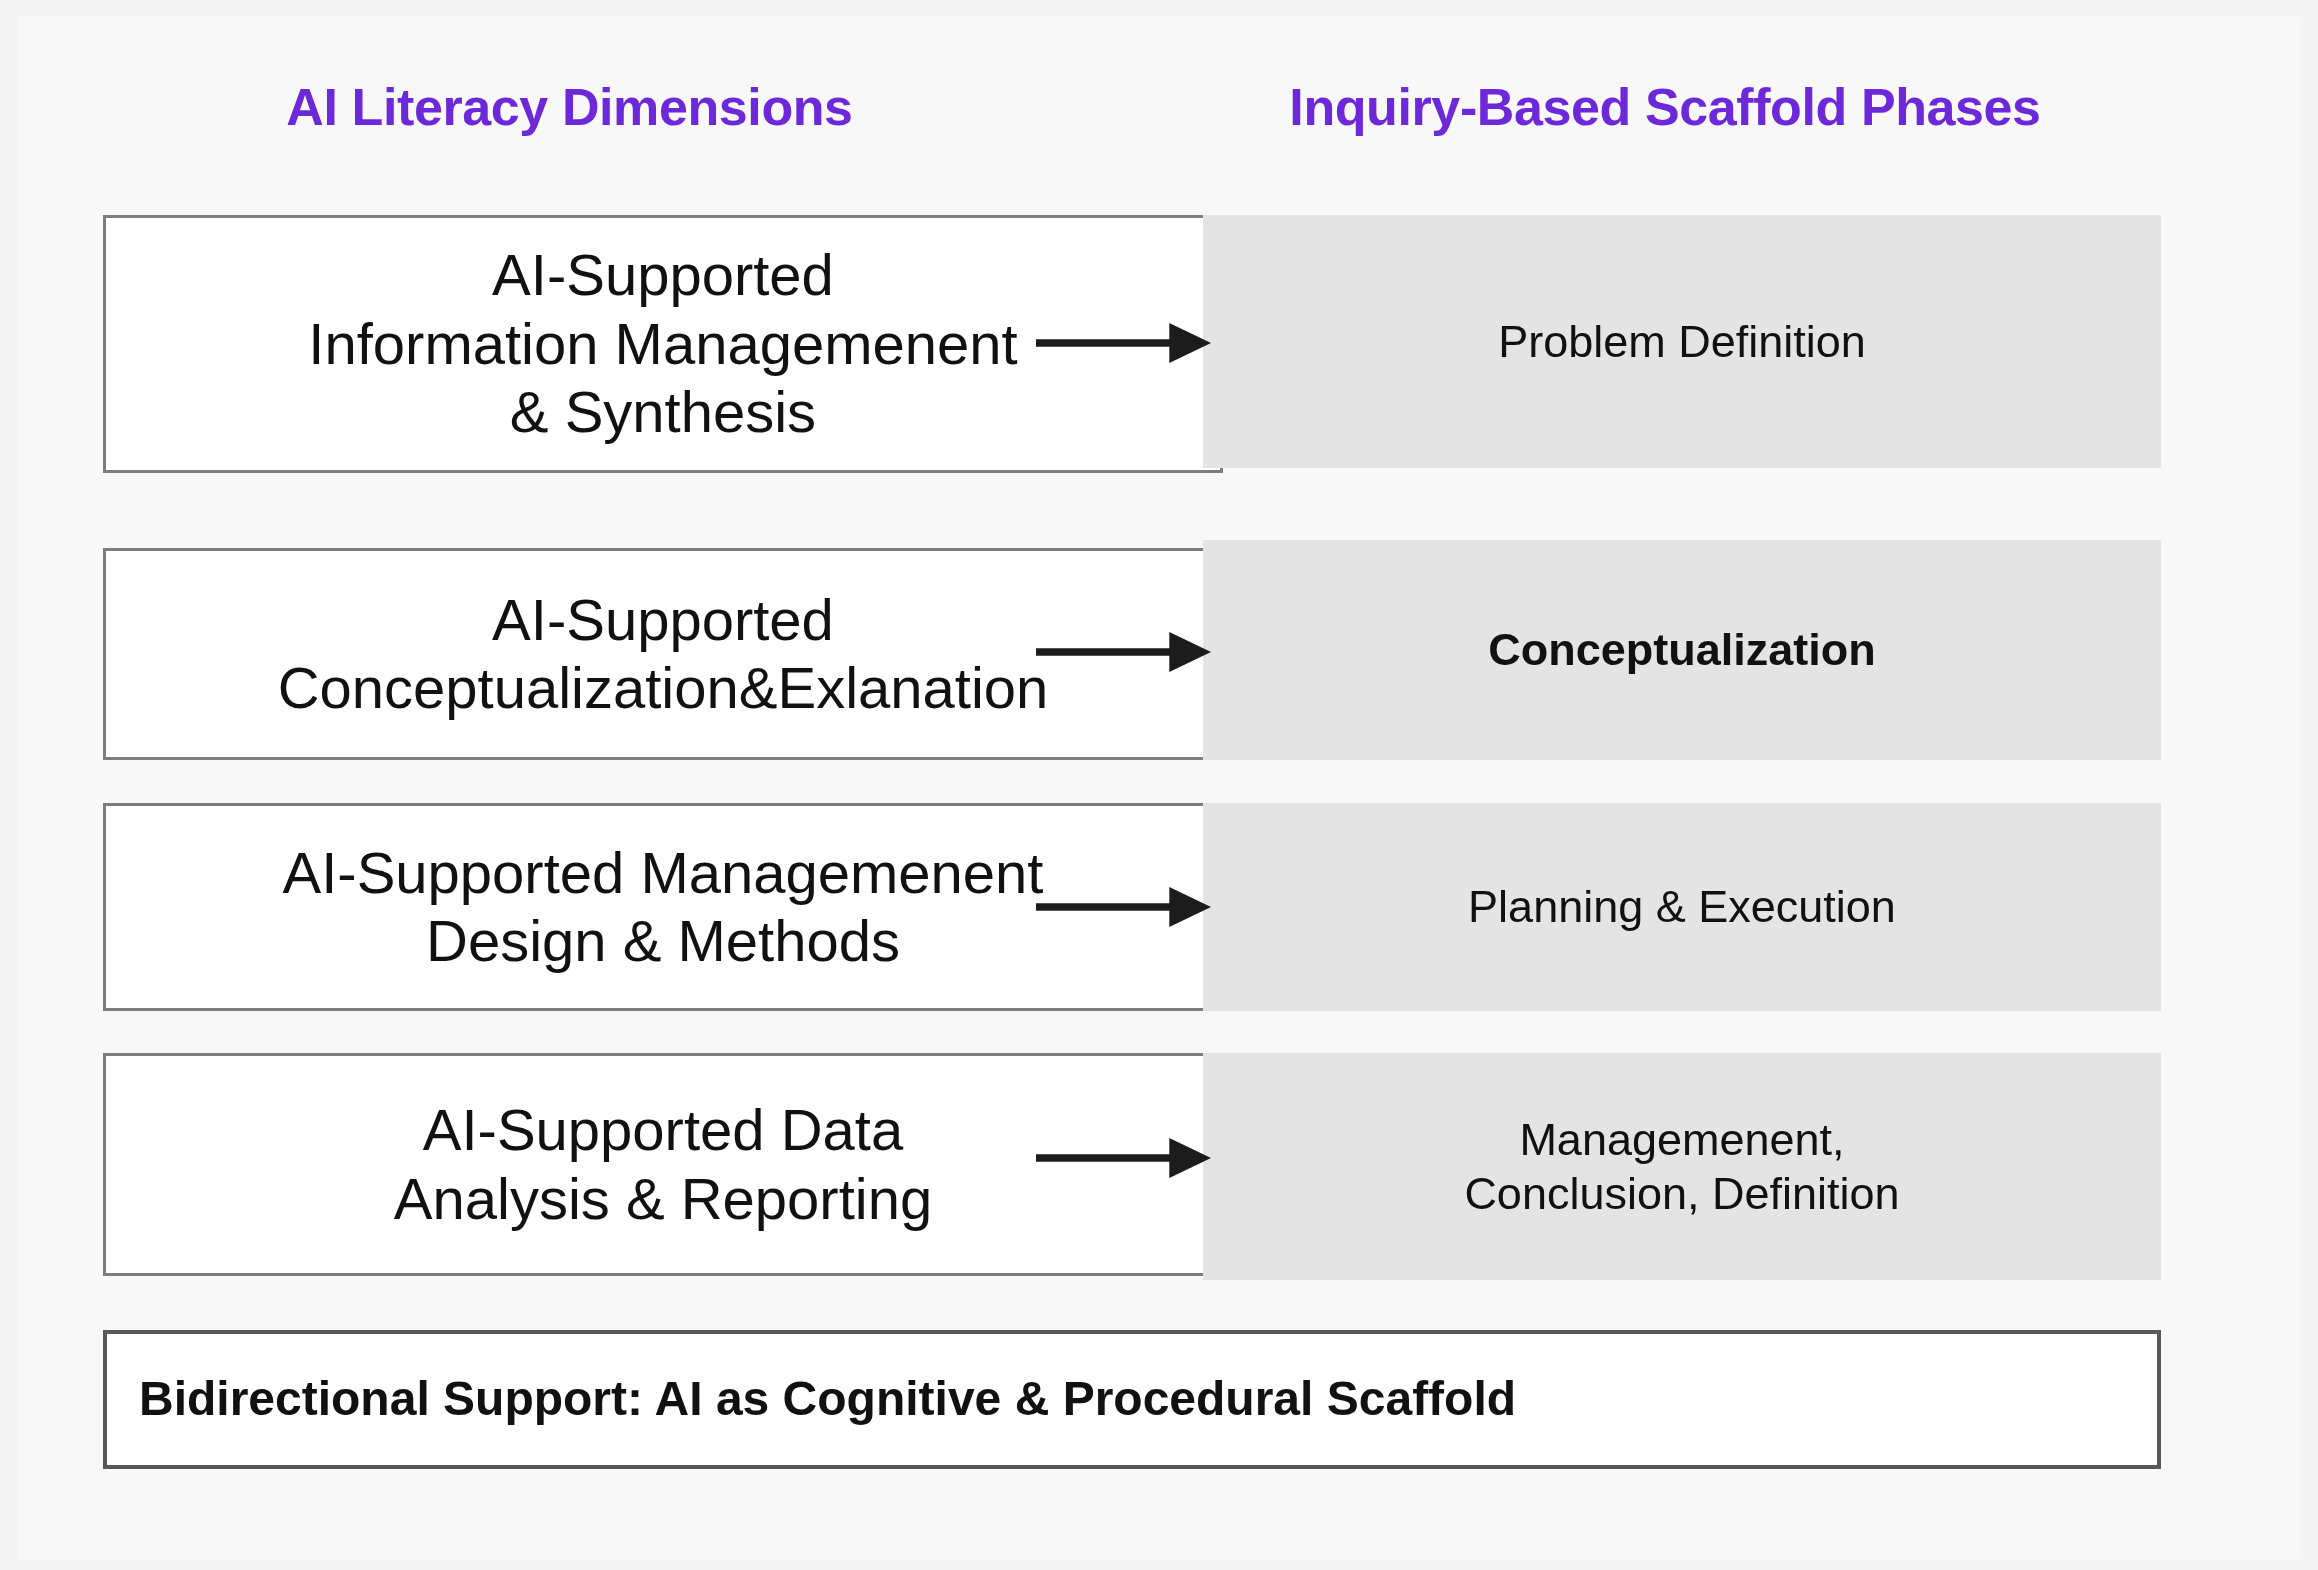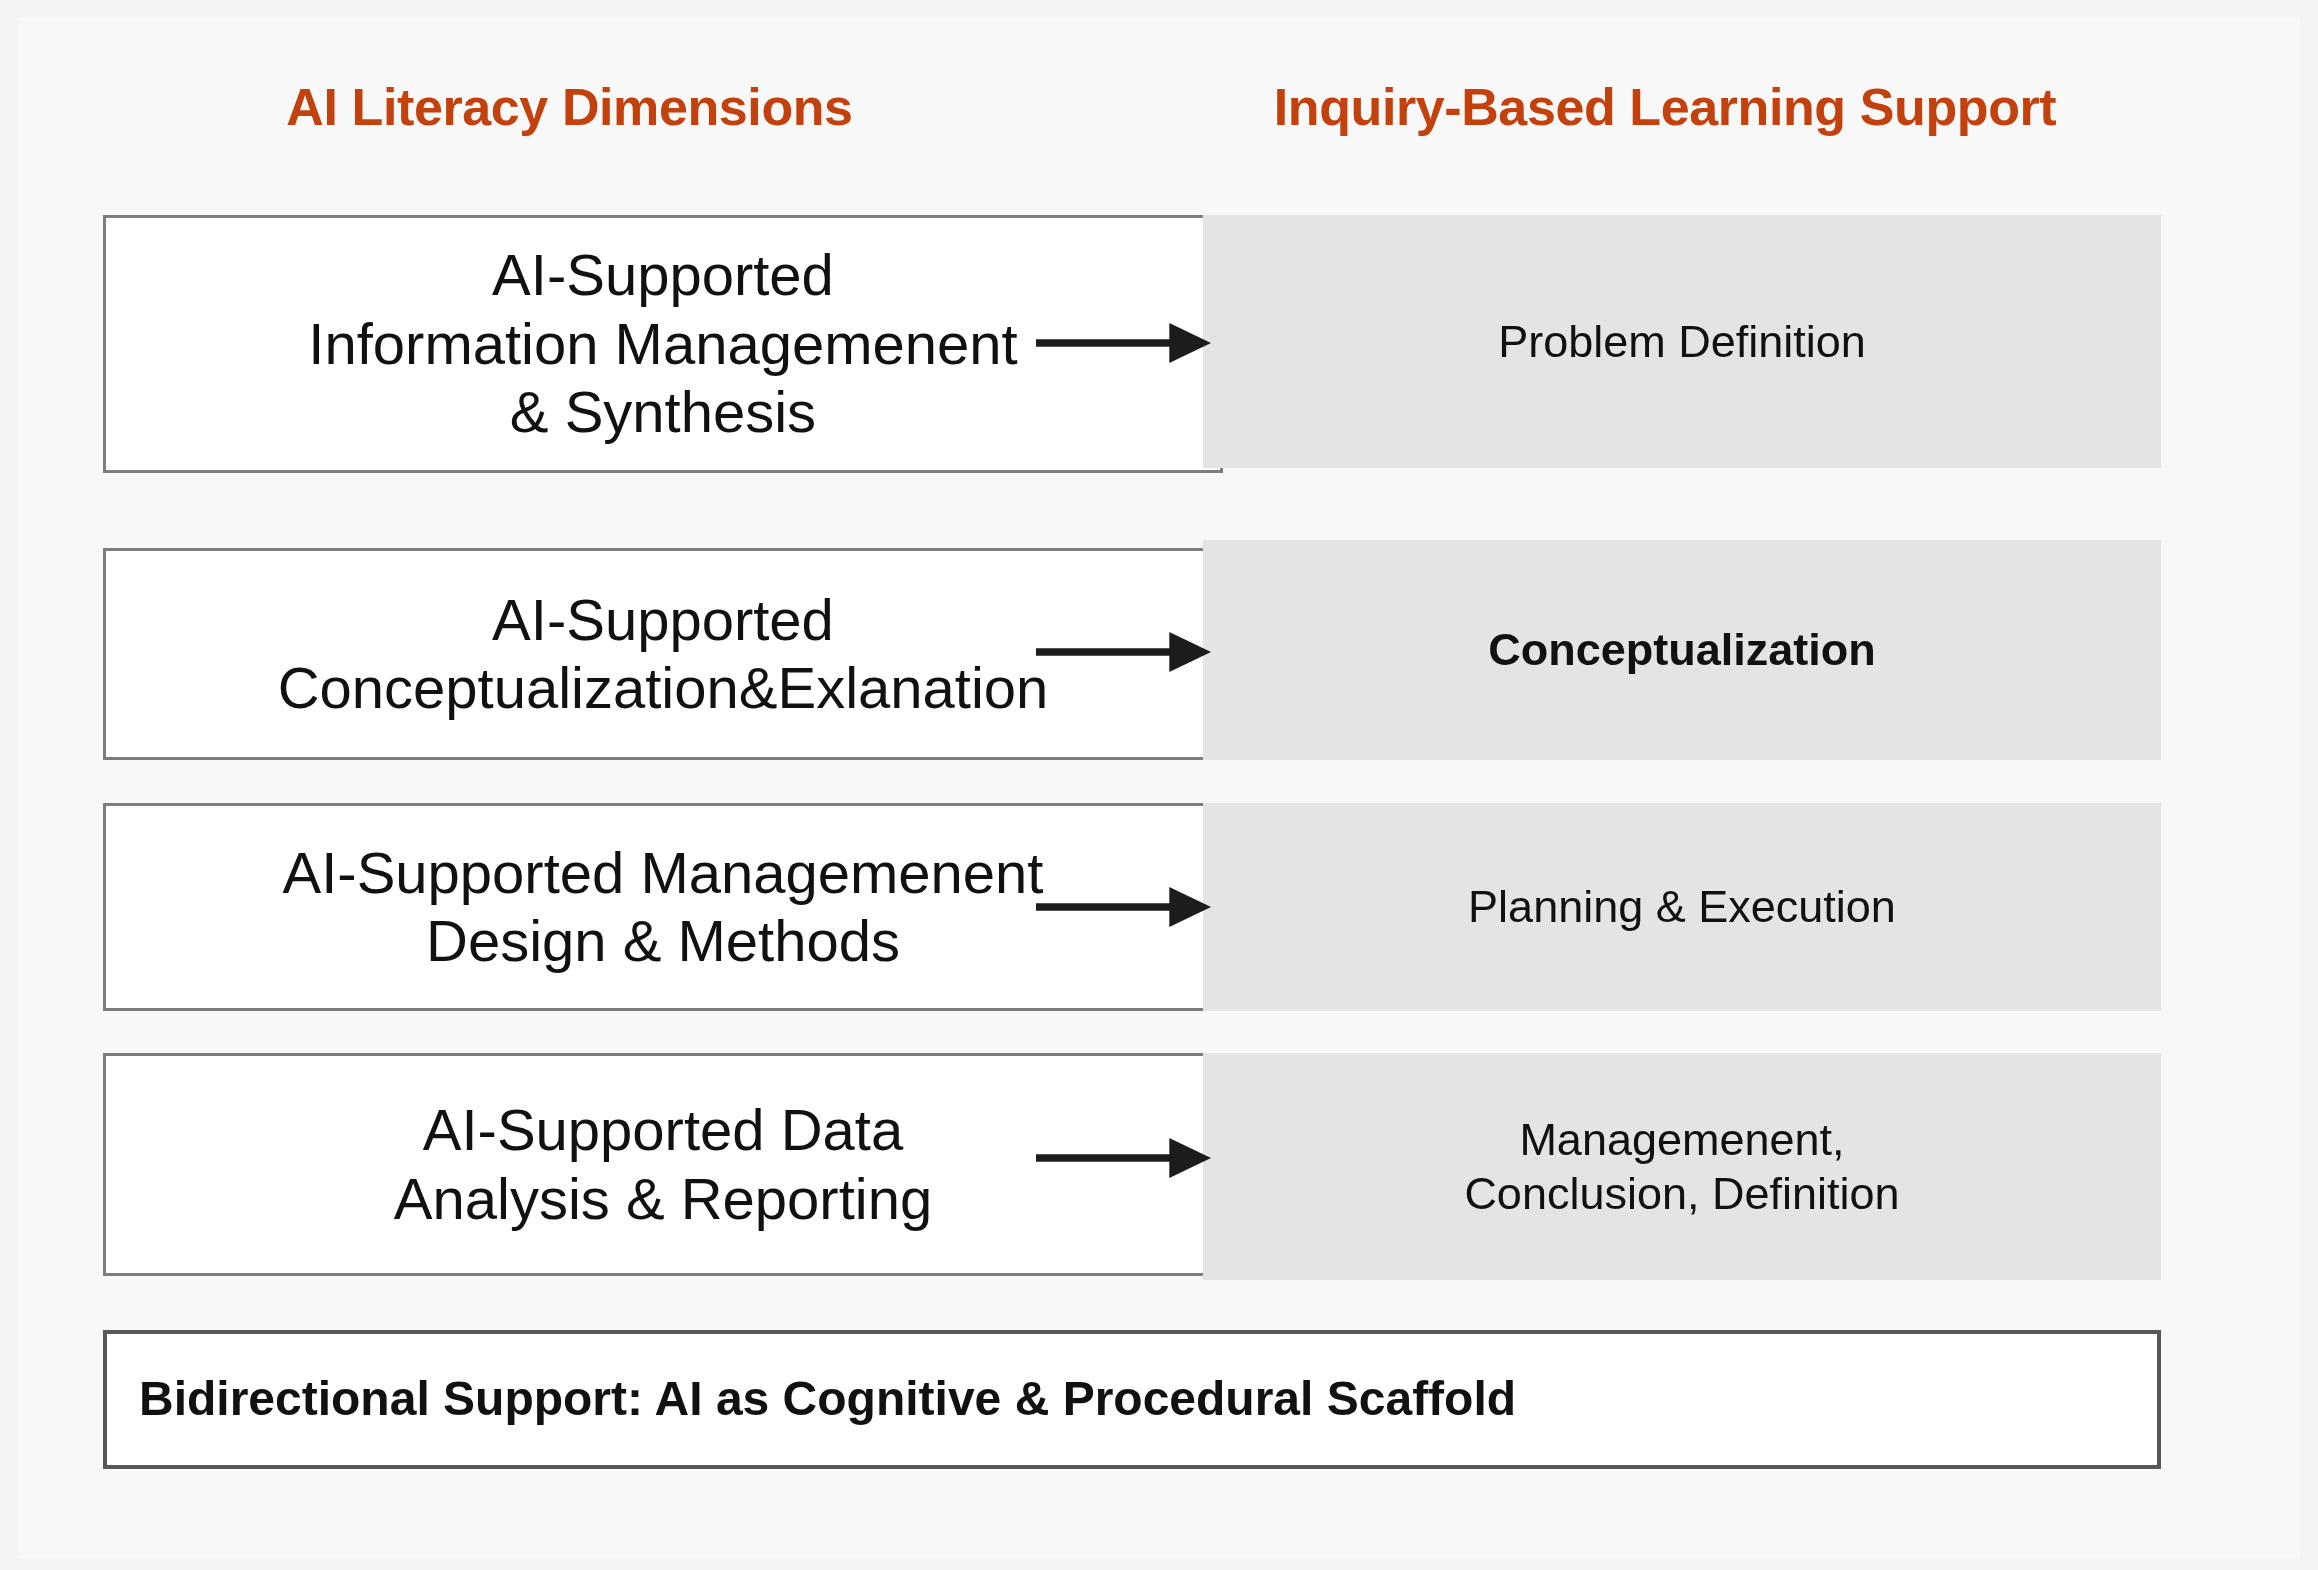--- a/index.html
+++ b/index.html
@@ -26,21 +26,21 @@
     top: 16.7px;
     width: 2282px;
     height: 1542px;
     background: #f8f8f8;
   }
 
   
   .col-header {
     position: absolute;
     font-weight: bold;
-    color: #c2410c;
+    color: #6d28d9;
     font-size: 52px;
     line-height: 1.05;
     letter-spacing: -0.4px;
     white-space: nowrap;
     text-align: center;
   }
   #header-left  { left: 103px;  top: 80px;  width: 933px; }
   #header-right { left: 1167px; top: 80px;  width: 996px; }
 
   
@@ -123,21 +123,21 @@
   }
 </style>
 </head>
 <body>
 
 <div id="canvas">
   <div class="plate"></div>
 
   <div class="col-header" id="header-left">AI Literacy Dimensions</div>
 
-  <div class="col-header" id="header-right">Inquiry-Based Learning Support</div>
+  <div class="col-header" id="header-right">Inquiry-Based Scaffold Phases</div>
 
   <div class="dim-box" id="dim-box-0">
     <div>
       <div>AI-Supported</div>
       <div>Information Managemenent</div>
       <div>&amp; Synthesis</div>
     </div>
   </div>
 
   <div class="dim-box" id="dim-box-1">

